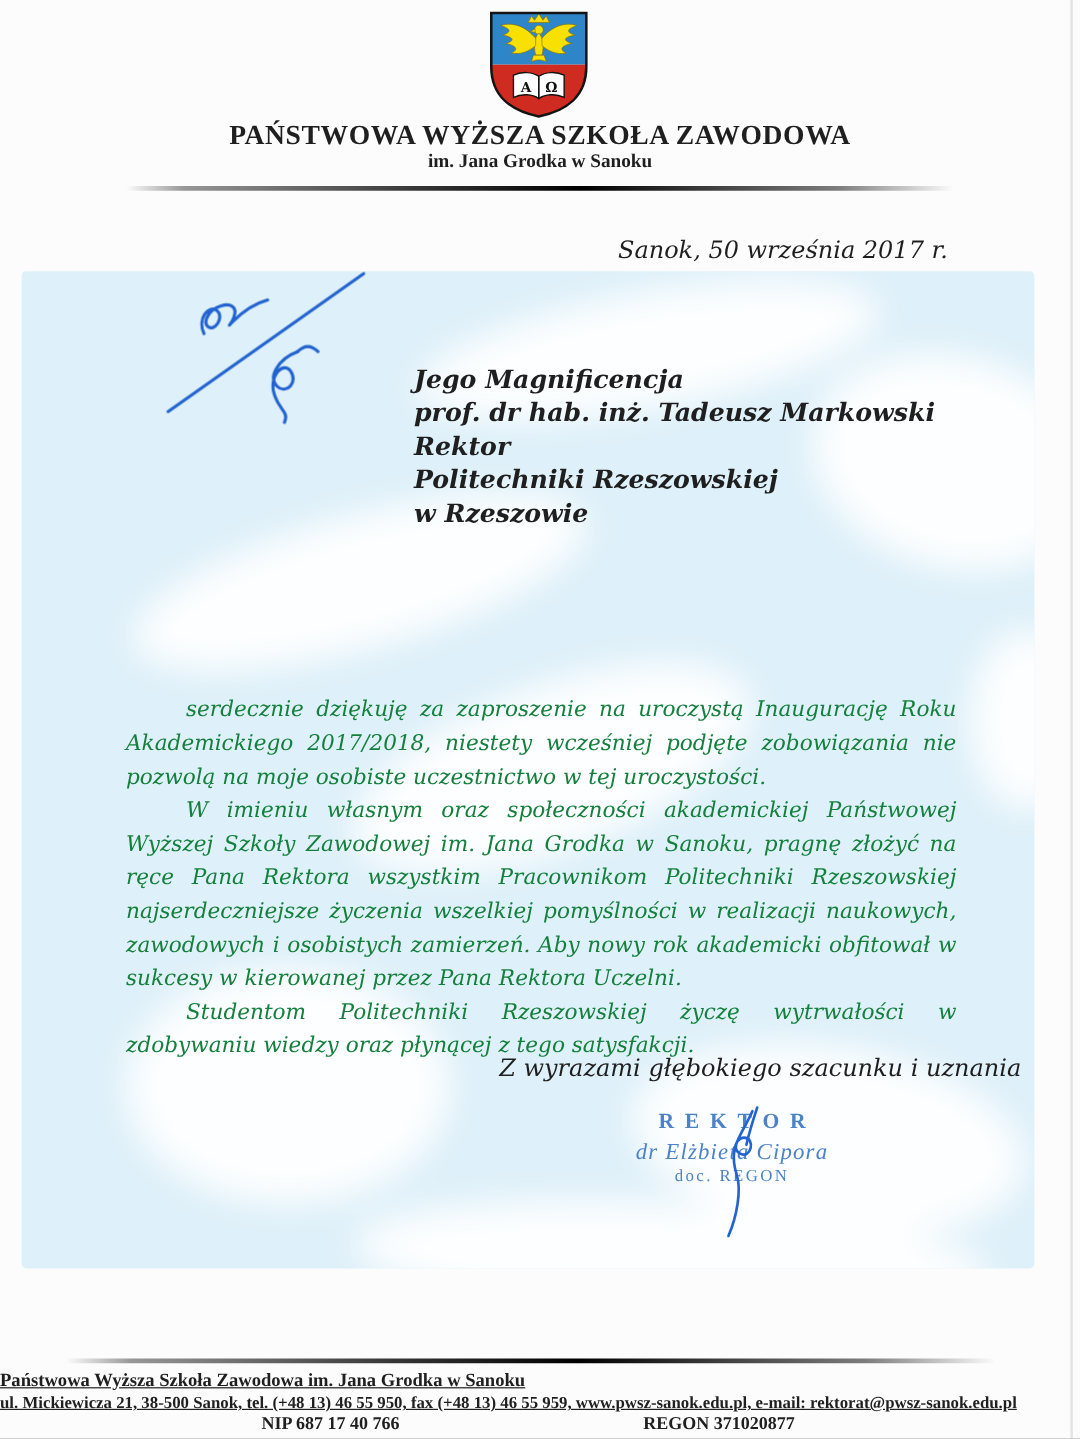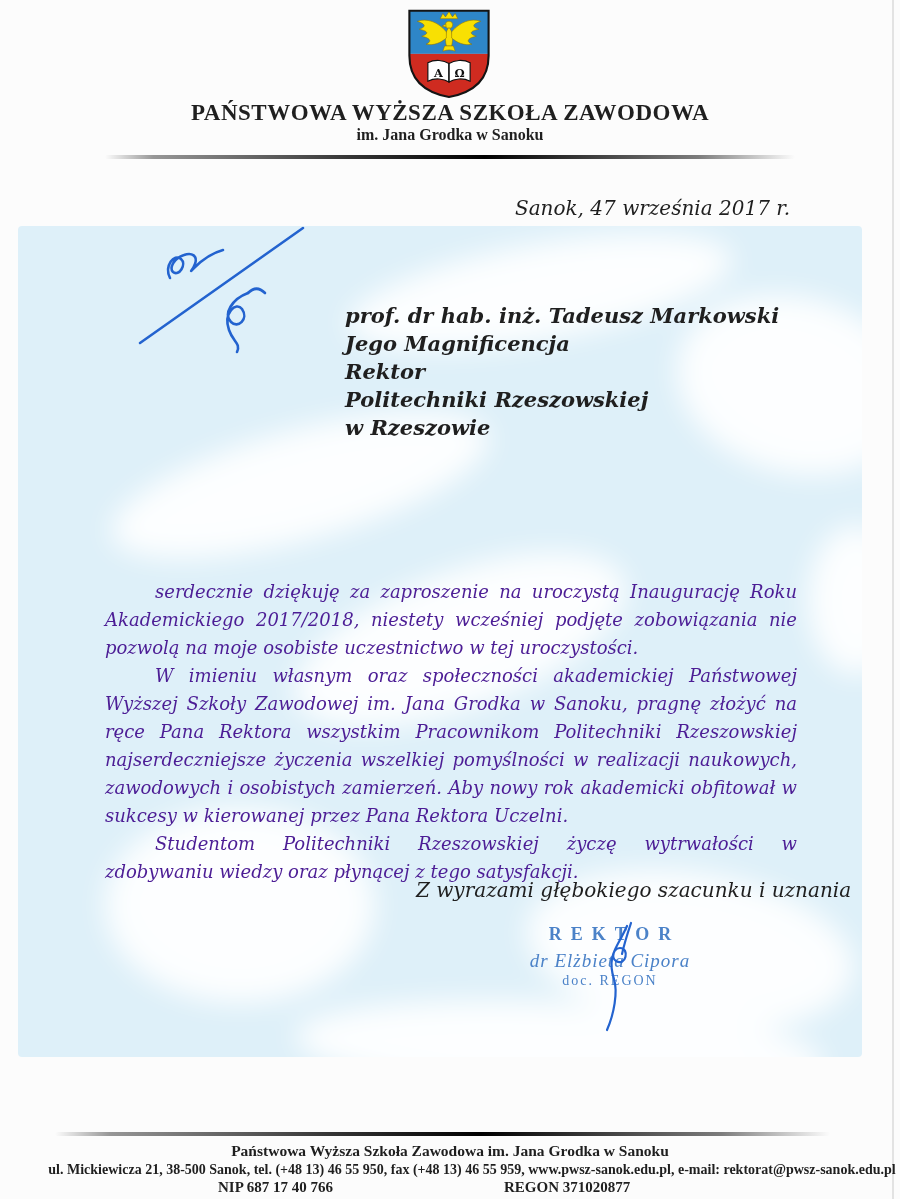--- a/index.html
+++ b/index.html
@@ -20,36 +20,36 @@
     background:linear-gradient(to right,rgba(0,0,0,0),rgba(0,0,0,.40) 7%,rgba(20,20,20,.85) 35%,#000 55%,rgba(20,20,20,.55) 86%,rgba(0,0,0,0));}
   .divider-top{left:105px;width:690px;top:155px;}
   .divider-footer{left:55px;width:775px;top:1132px;}
   
   .watermark{left:18px;top:226px;width:844px;height:831px;border-radius:4px;overflow:hidden;}
   
   .date-line{right:110px;top:196px;font-style:italic;font-size:20px;font-family:"DejaVu Serif",serif;}
   .recipient{left:345px;top:302px;font-style:italic;font-weight:bold;font-size:21px;line-height:28px;font-family:"DejaVu Serif",serif;}
   .salutation{left:155px;top:526px;font-style:italic;font-size:21px;font-family:"DejaVu Serif",serif;}
   .body-text{left:105px;top:578px;width:692px;font-style:italic;font-size:18px;line-height:28px;
-    text-align:justify;font-family:"DejaVu Serif",serif;color:#4c1d95;}
+    text-align:justify;font-family:"DejaVu Serif",serif;color:#15803d;}
   .body-text p{margin:0;text-indent:50px;}
   .closing{left:368px;top:878px;font-style:italic;font-size:20px;font-family:"DejaVu Serif",serif;margin-left:48px;}
   
   .stamp{left:480px;top:924px;width:260px;text-align:center;}
   .stamp-title{font-size:18px;font-weight:bold;letter-spacing:9px;text-indent:9px;}
   .stamp-name{font-size:19px;font-style:italic;margin-top:5px;letter-spacing:1px;}
   .stamp-sub{font-size:14px;letter-spacing:2px;margin-top:1px;}
   .stamp-sig{position:absolute;left:105px;top:-6px;width:70px;height:115px;}
   
-  .footer{left:0;right:0;top:1142px;text-align:center;font-weight:bold;line-height:1.22;}
+  .footer{left:0;right:0;top:1142px;text-align:left;font-weight:bold;line-height:1.22;text-decoration:underline;}
   .footer-line1{font-size:15.5px;}
-  .footer-line2{font-size:14px;margin-left:44px;}
+  .footer-line2{font-size:14px;}
   .footer-line3{position:relative;height:20px;font-size:15px;}
   .footer-nip{position:absolute;left:218px;}
-  .footer-regon{position:absolute;left:504px;}
+  .footer-regon{position:absolute;left:536px;}
   svg{display:block;}
 </style>
 </head>
 <body>
 
 <div class="page">
 
   <div class="abs watermark" style="background-color: rgb(222, 240, 249);">
     <svg width="844" height="831" viewBox="0 0 844 831">
       <defs>
@@ -104,34 +104,34 @@
       <path d="M5 5 H95 V56 C95 84 76 98 50 103 C24 98 5 84 5 56 Z" fill="none" stroke-width="2.4" stroke="#141414"></path>
     </svg>
   </div>
 
   <div class="abs header-block">
     <div class="header-line1">PAŃSTWOWA WYŻSZA SZKOŁA ZAWODOWA</div>
     <div class="header-line2">im. Jana Grodka w Sanoku</div>
   </div>
   <div class="abs divider divider-top"></div>
 
-  <div class="abs date-line">Sanok, 47 września 2017 r.</div>
+  <div class="abs date-line">Sanok, 50 września 2017 r.</div>
 
   <svg class="abs" style="left:128px;top:222px;" width="185" height="135" viewBox="0 0 185 135">
     <g fill="none" stroke-width="2.6" stroke-linecap="round" stroke-linejoin="round" stroke="#2363cf">
       <path d="M12 121 L175 6"></path>
       <path d="M42 56 C36 44 46 31 53 37 C59 42 51 55 45 50 C41 46 46 36 56 33 C64 30 70 34 67 42 C65 48 60 52 66 46 C74 38 84 31 95 28"></path>
       <path d="M120 71 C104 77 95 92 103 100 C110 107 121 97 114 87 C108 79 95 91 101 108 C105 120 113 121 109 130"></path>
       <path d="M120 71 C126 65 132 66 137 71"></path>
     </g>
   </svg>
 
   <div class="abs recipient">
+    <div>Jego Magnificencja</div>
     <div>prof. dr hab. inż. Tadeusz Markowski</div>
-    <div>Jego Magnificencja</div>
     <div>Rektor</div>
     <div>Politechniki Rzeszowskiej</div>
     <div>w Rzeszowie</div>
   </div>
 
 
   <div class="abs body-text">
     <p>serdecznie dziękuję za zaproszenie na uroczystą Inaugurację Roku Akademickiego 2017/2018, niestety wcześniej podjęte zobowiązania nie pozwolą na moje osobiste uczestnictwo w tej uroczystości.</p>
     <p>W imieniu własnym oraz społeczności akademickiej Państwowej Wyższej Szkoły Zawodowej im. Jana Grodka w Sanoku, pragnę złożyć na ręce Pana Rektora wszystkim Pracownikom Politechniki Rzeszowskiej najserdeczniejsze życzenia wszelkiej pomyślności w realizacji naukowych, zawodowych i osobistych zamierzeń. Aby nowy rok akademicki obfitował w sukcesy w kierowanej przez Pana Rektora Uczelni.</p>
     <p>Studentom Politechniki Rzeszowskiej życzę wytrwałości w zdobywaniu wiedzy oraz płynącej z tego satysfakcji.</p>

